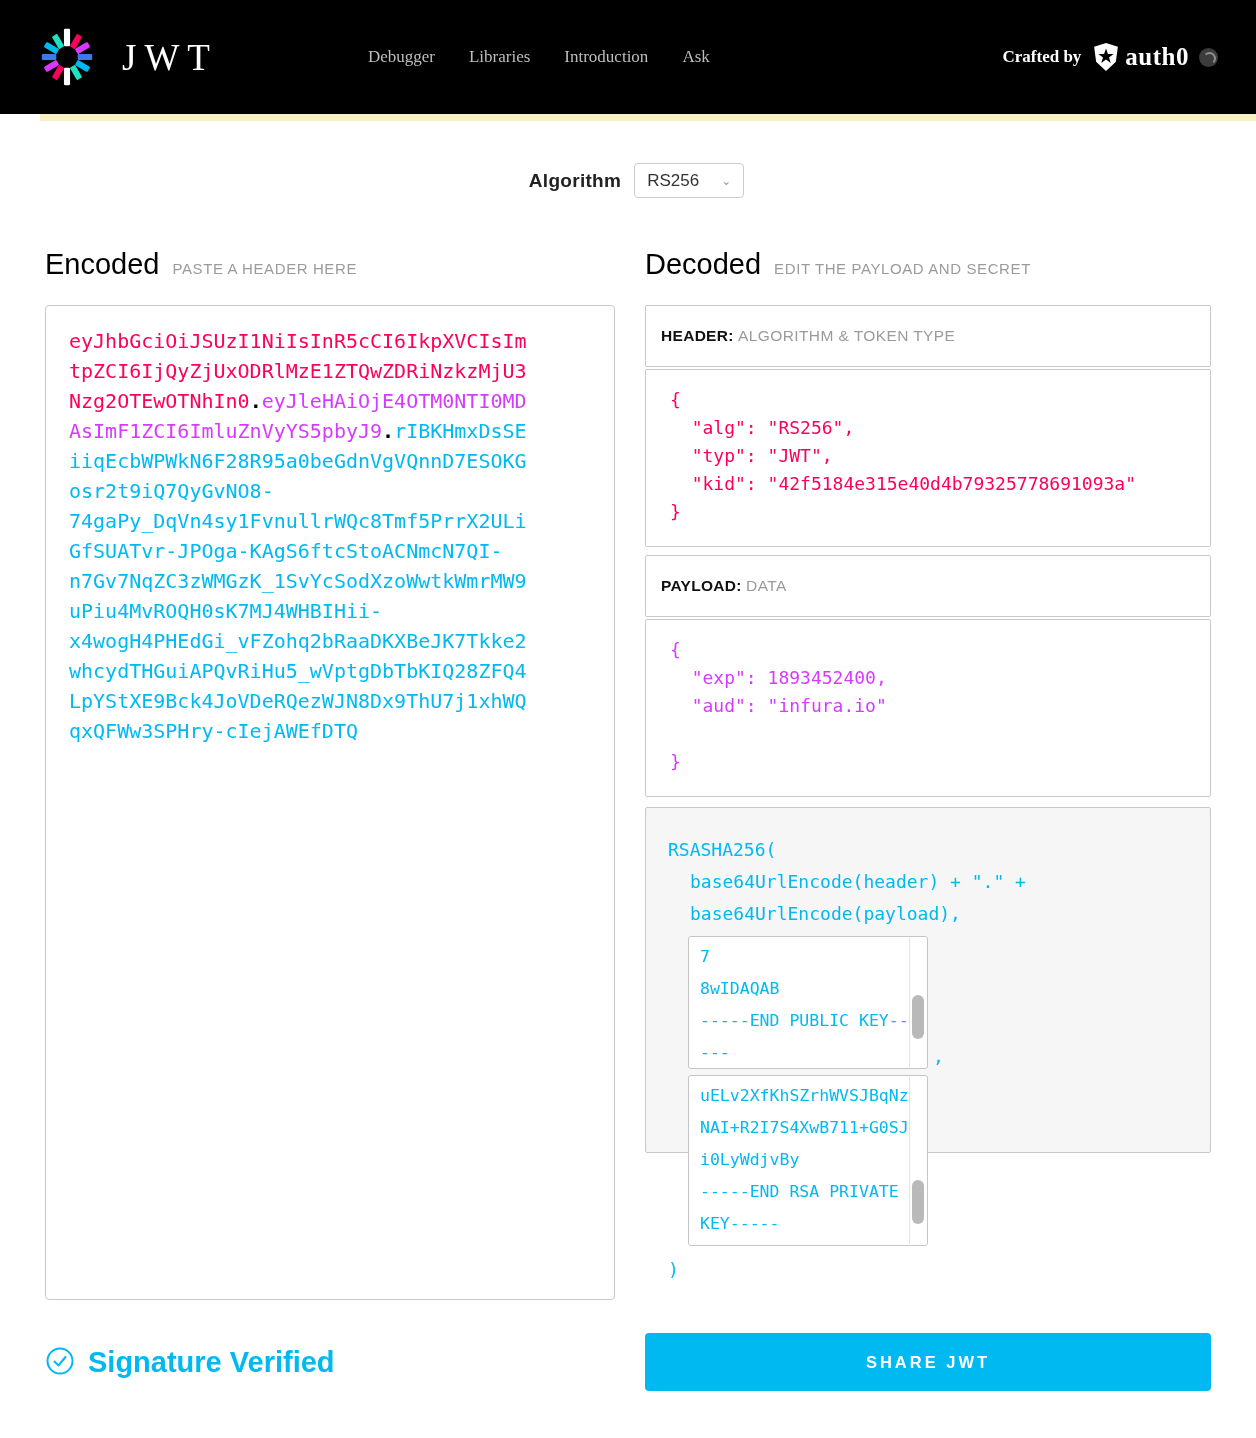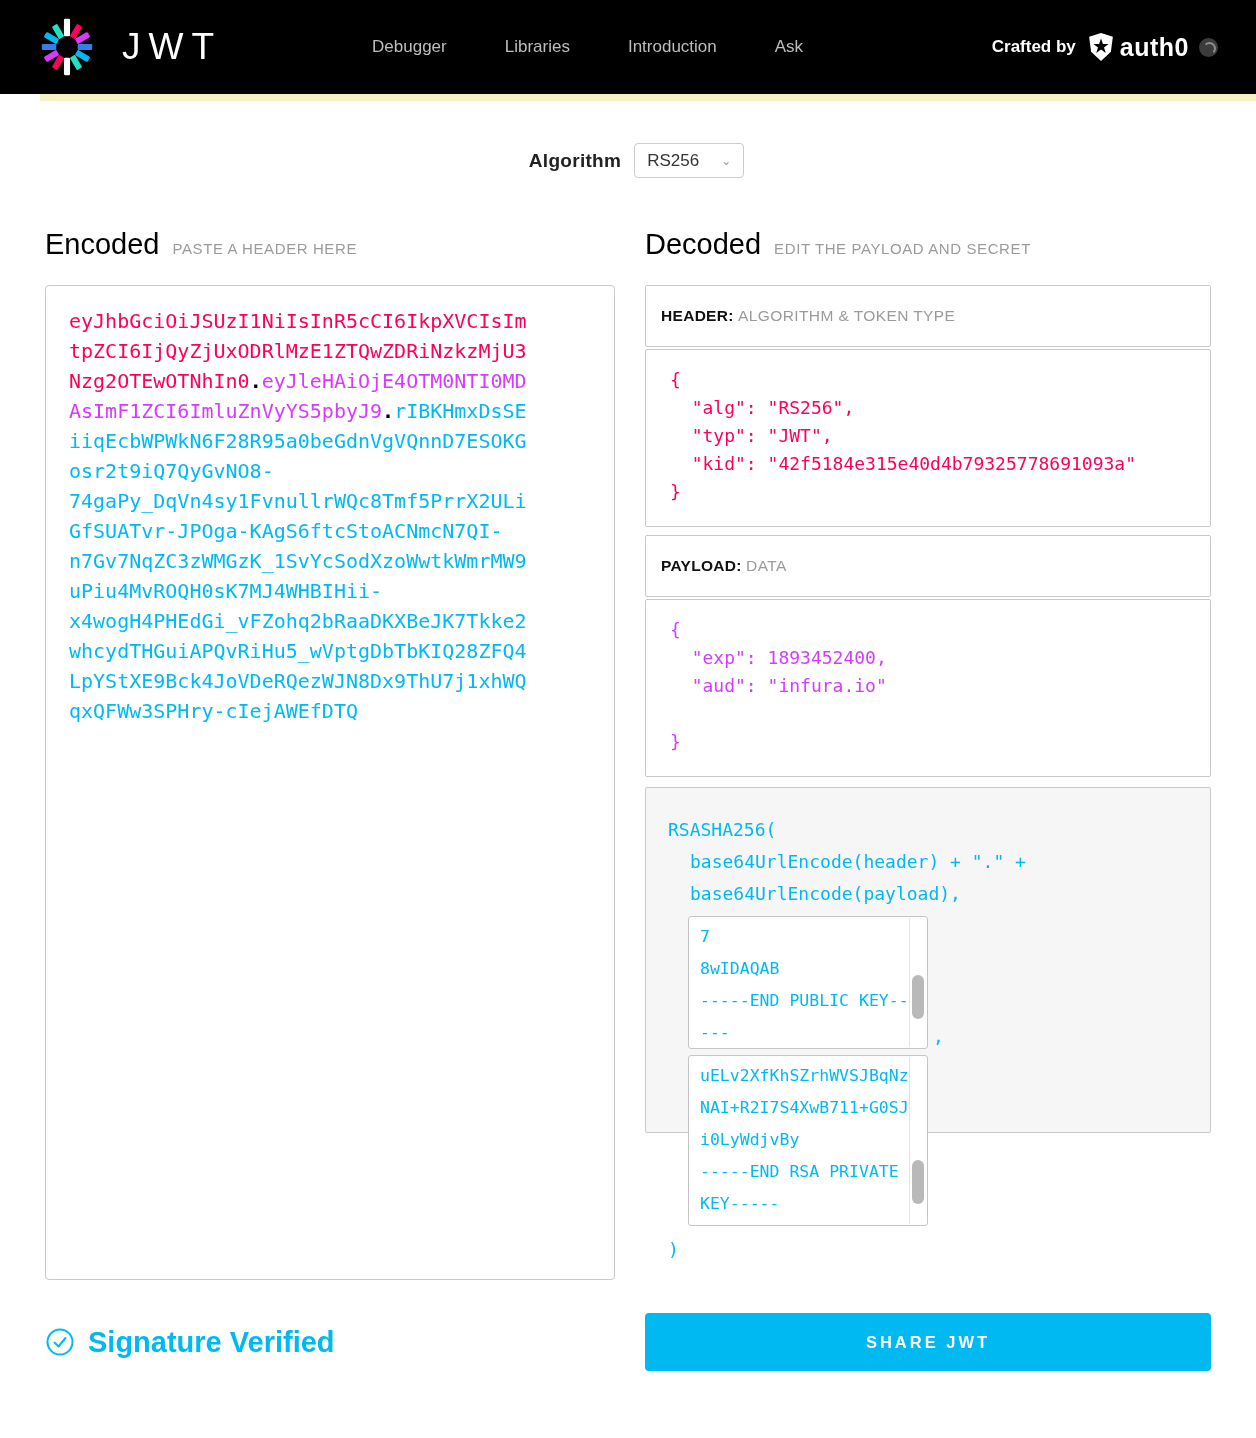--- a/index.html
+++ b/index.html
@@ -2,24 +2,24 @@
 <html><head>
 <meta charset="utf-8">
 <style>
   * { box-sizing: border-box; }
   html,body { margin:0; padding:0; }
   body {
     width:1256px; min-height:1438px; background:#fff;
     font-family:"Liberation Sans", sans-serif; color:#111;
   }
   
-  .header { height:94px; background:#000; display:flex; align-items:center; padding:0 38px; }
+  .header { height:114px; background:#000; display:flex; align-items:center; padding:0 38px;font-family:Liberation Serif, serif; }
   .logo-mark { width:58px; height:58px; flex:0 0 auto; cursor:pointer; }
   .wordmark { color:#fff; font-size:37px; letter-spacing:8px; margin-left:26px; font-weight:400; }
-  .nav { display:flex; gap:58px; margin-left:150px; font-size:17px; }
+  .nav { display:flex; gap:34px; margin-left:150px; font-size:17px; }
   .nav-item { color:#bdbdbd; cursor:pointer; }
   .crafted { margin-left:auto; display:flex; align-items:center; cursor:pointer; }
   .crafted-by { color:#fff; font-weight:700; font-size:17px; }
   .auth0-badge { display:flex; align-items:center; margin-left:12px; }
   .auth0-text { color:#fff; font-weight:700; font-size:25px; margin-left:6px; letter-spacing:0.5px; }
   .swirl { width:19px; height:19px; border-radius:50%; background:#3c3c3c; margin-left:10px; position:relative; overflow:hidden; }
   .swirl::after { content:""; position:absolute; left:4px; top:4px; width:9px; height:9px; border:2px solid #8f8f8f; border-radius:50%; border-bottom-color:transparent; border-left-color:transparent; }
   
   .strip { height:7px; background:#f8f0c5; margin-left:40px; }
   
@@ -61,21 +61,21 @@
   .keybox.priv { height:171px; }
   .keytext { width:210px; font-family:"DejaVu Sans Mono", monospace; font-size:16.5px; line-height:32px; color:#00b9f1; white-space:pre-wrap; word-break:break-all; }
   .vline { position:absolute; top:1px; bottom:1px; right:17px; width:1px; background:#e3e3e3; }
   .thumb { position:absolute; right:3px; width:12px; height:44px; background:#b9b9b9; border-radius:7px; cursor:grab; }
   .thumb.t1 { top:58px; }
   .thumb.t2 { top:104px; }
   .comma { font-family:"DejaVu Sans Mono", monospace; font-size:18px; color:#00b9f1; padding-bottom:2px; }
   .vclose { margin-top:8px; }
   
   .footer { display:flex; justify-content:space-between; align-items:center; margin:33px 45px 30px; }
-  .status { display:flex; align-items:center; gap:13px; color:#00b9f1; font-size:29px; font-weight:600; }
+  .status { display:flex; align-items:flex-start; gap:13px; color:#00b9f1; font-size:29px; font-weight:600; }
   .share-btn { width:566px; height:58px; background:#00b9f1; border:none; border-radius:4px; color:#fff; font-family:"Liberation Sans", sans-serif; font-size:16.5px; font-weight:700; letter-spacing:3px; cursor:pointer; }
 </style>
 </head>
 <body>
 
 <div class="header">
   <div class="logo-mark">
     <svg viewBox="0 0 76 76" width="58" height="58">
       <g>
         <rect x="34" y="1" width="8" height="23" rx="1.5" fill="#ffffff"></rect>

